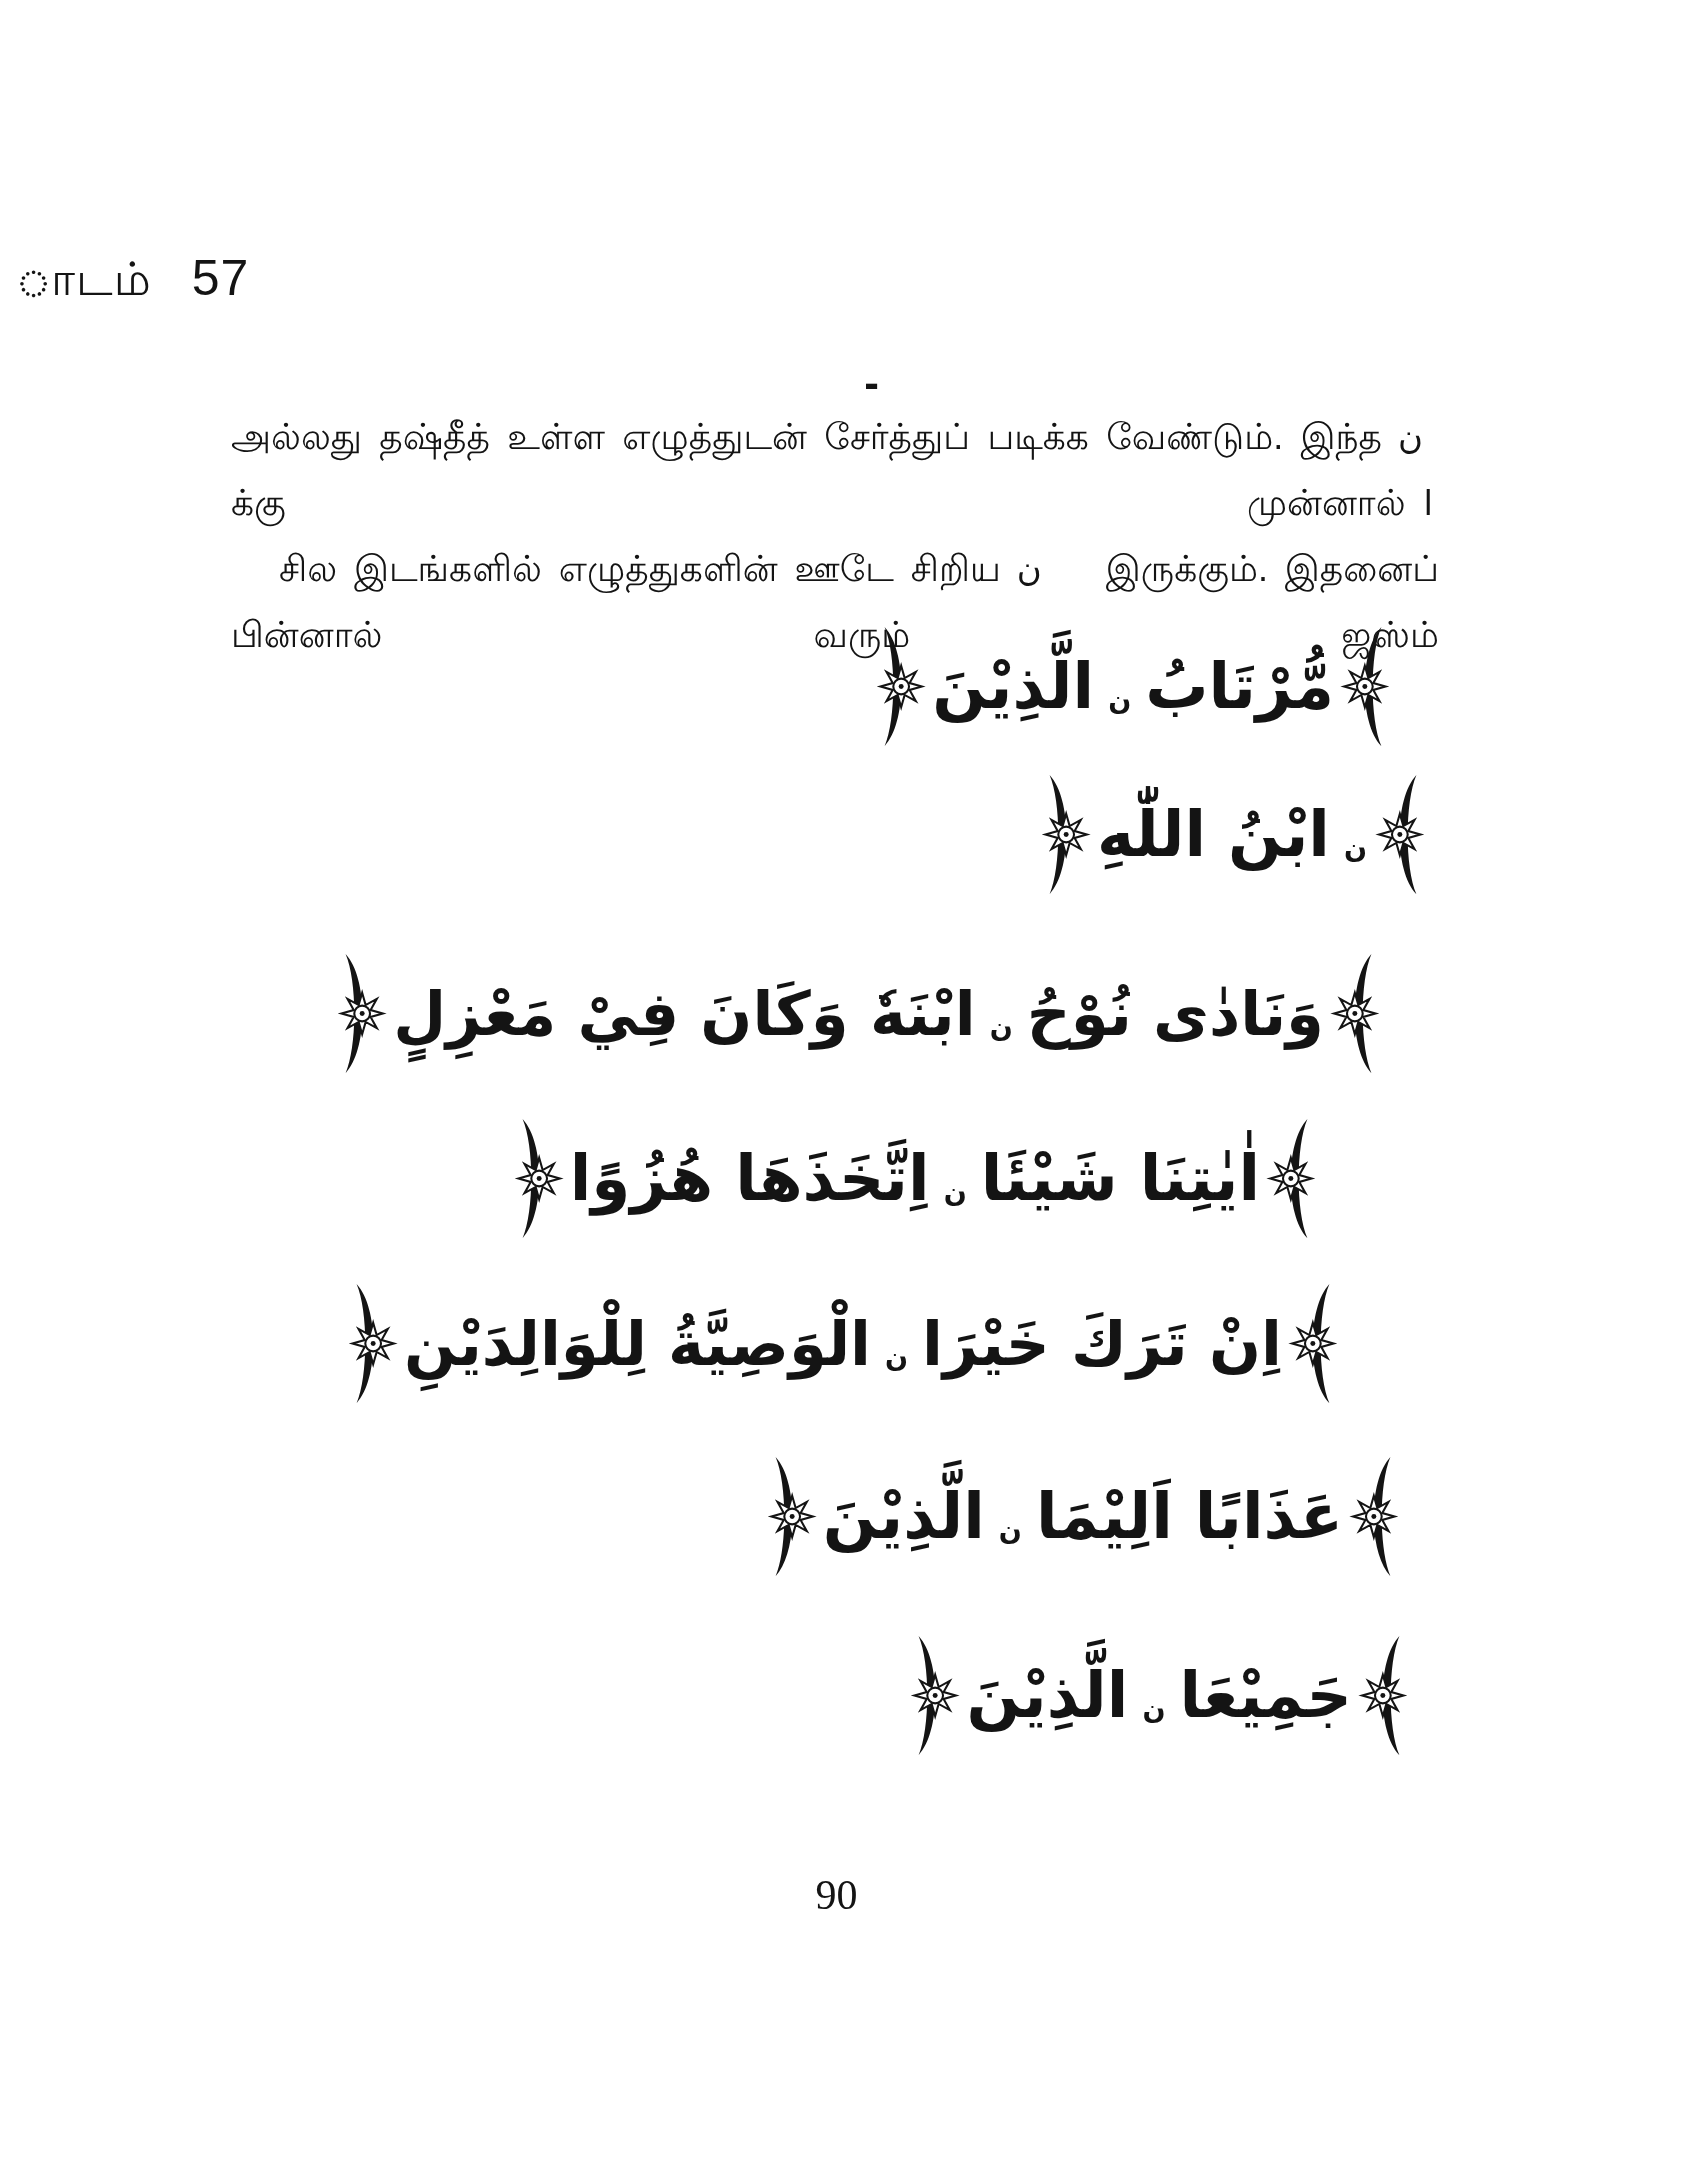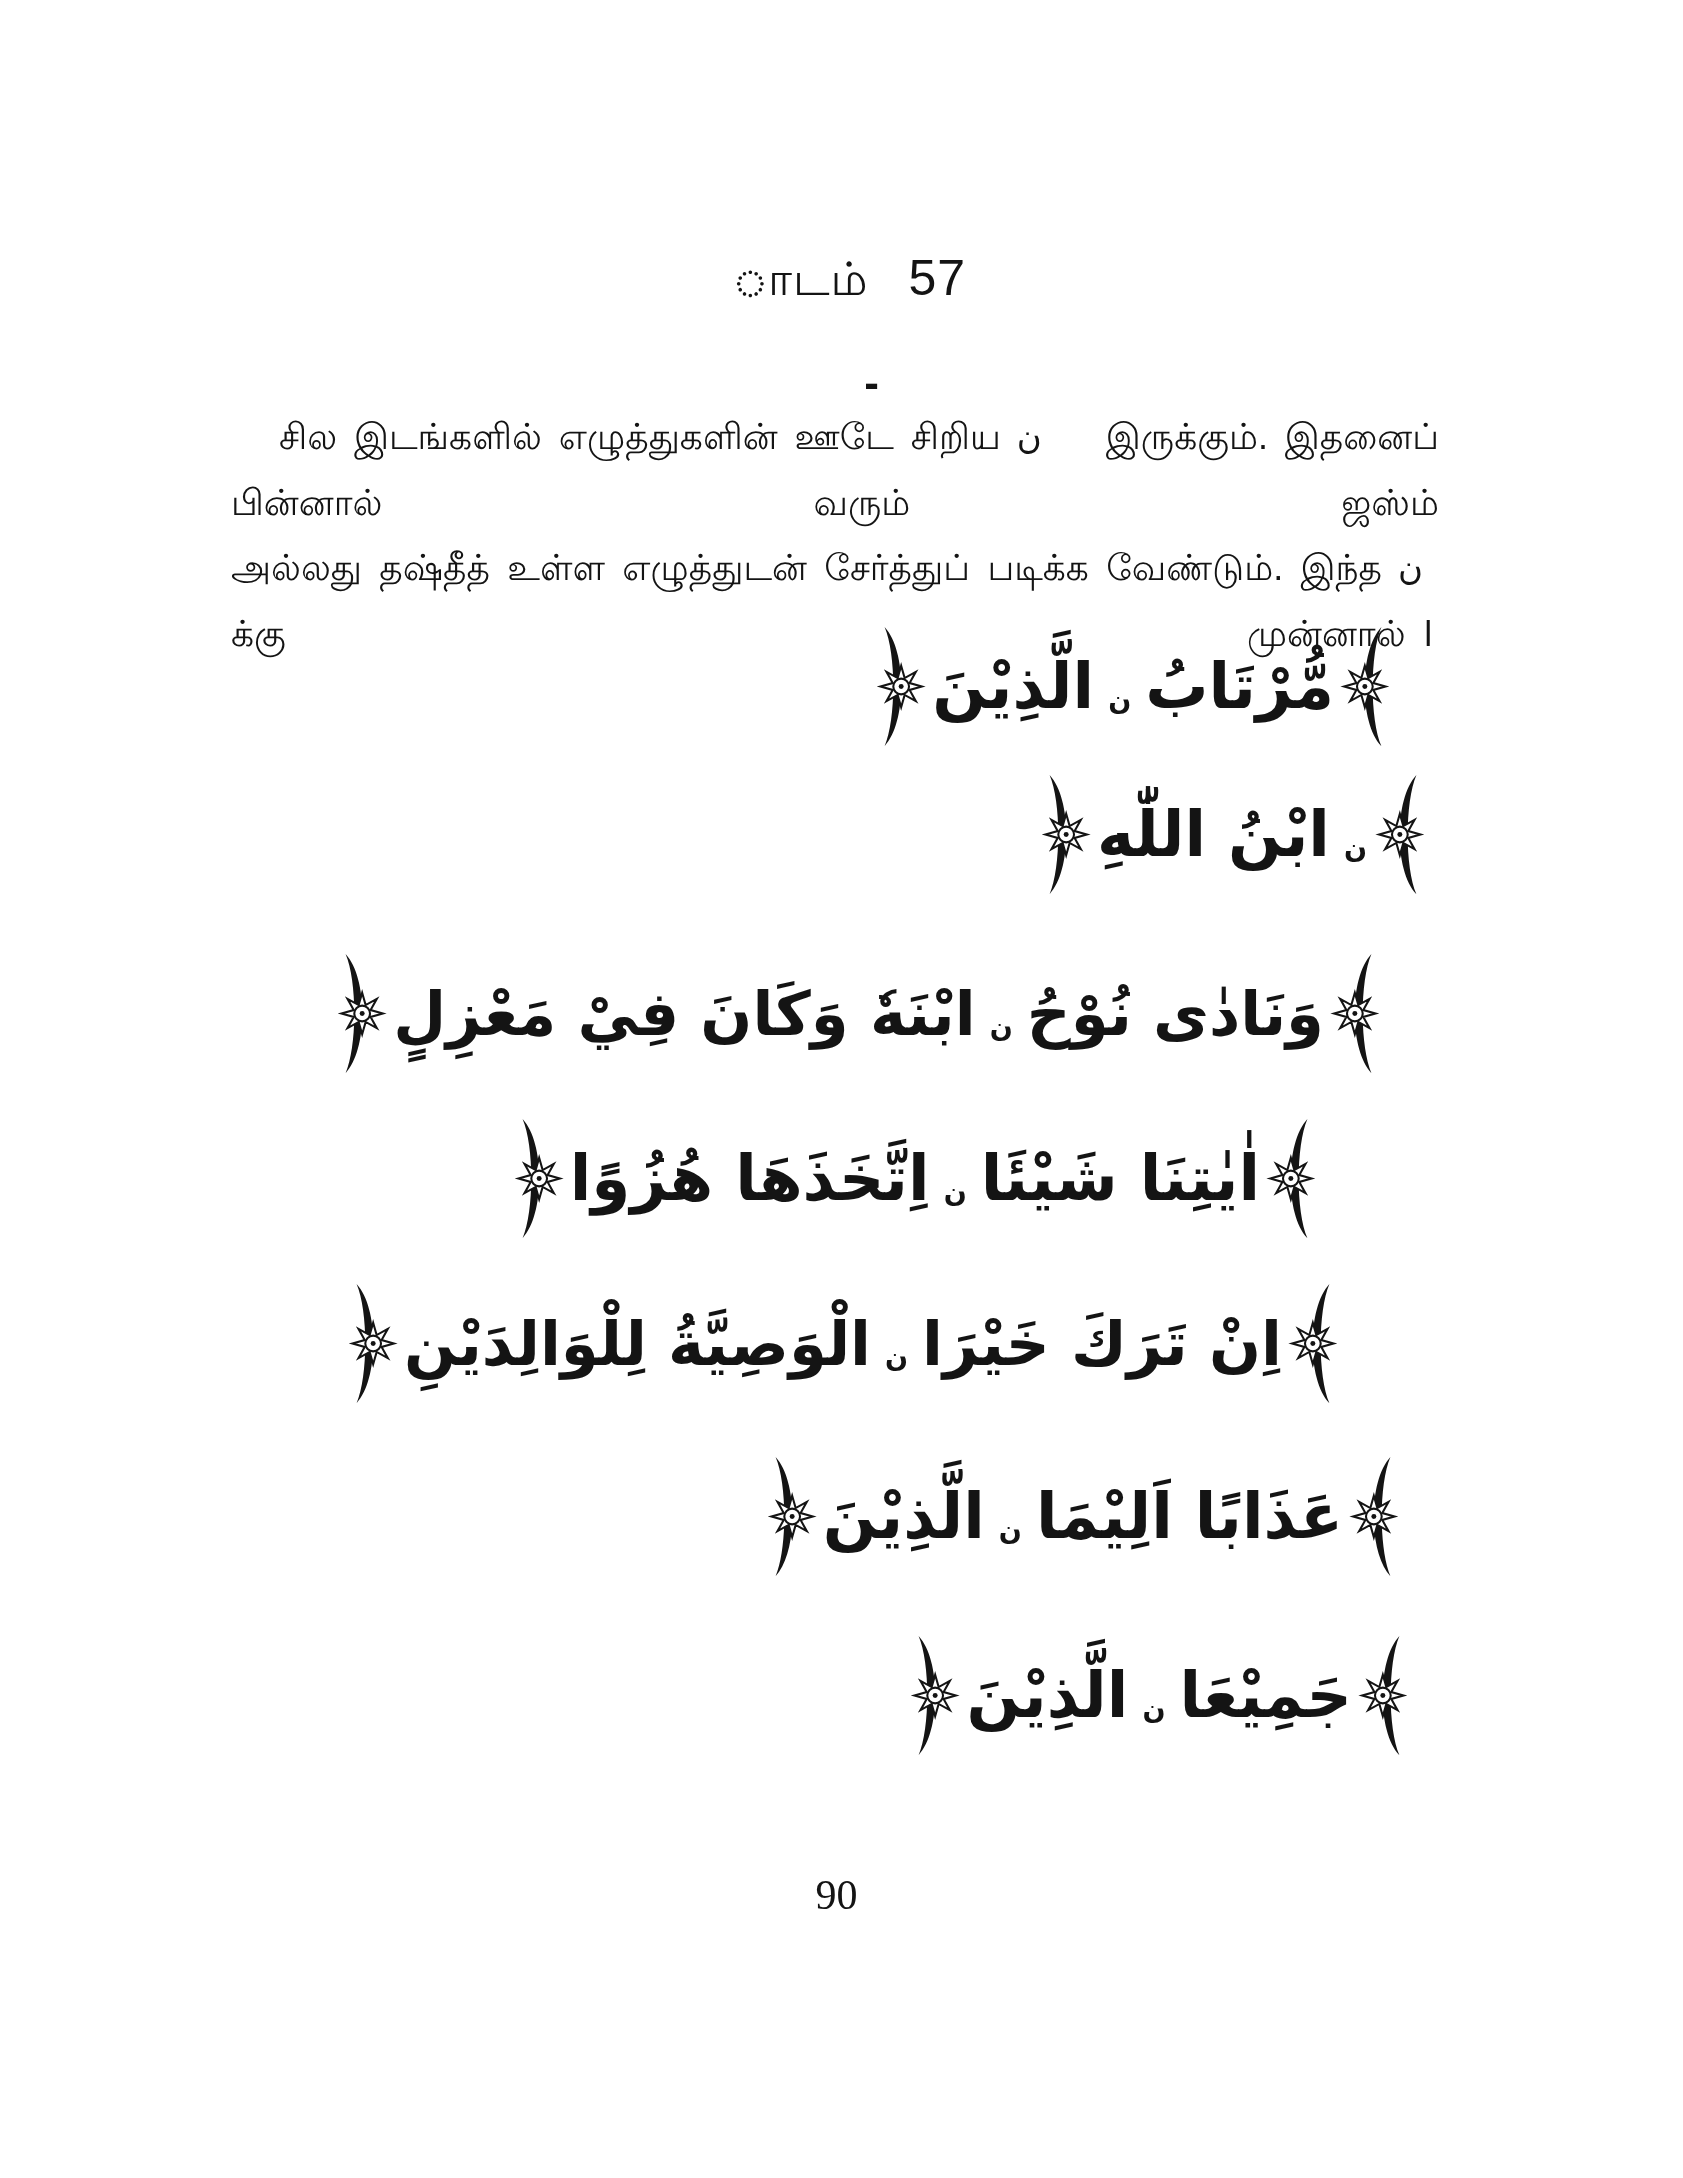--- a/index.html
+++ b/index.html
@@ -7,21 +7,20 @@
     position:relative;
     width:1683px;height:2178px;
     background:#ffffff;
     color:#141414;
     font-family:"Liberation Sans", sans-serif;
     overflow:hidden;
   }
   
   .title{
     position:absolute;top:249px;left:16px;right:0;
-    text-align:center;
     font-size:46px;
     letter-spacing:1px;
     white-space:nowrap;
   }
   .title .num{
     font-size:50px;
     margin-left:40px;
     font-family:"Liberation Sans", sans-serif;
   }
   
@@ -99,26 +98,26 @@
 
 <div class="page">
 
   <div class="title">
     <span>ாடம்</span><span class="num">57</span>
   </div>
 
   <div class="sep-dash">-</div>
 
   <div class="para">
+    <span class="pline justify-last">
+      <span>அல்லது தஷ்தீத் உள்ள எழுத்துடன் சேர்த்துப் படிக்க வேண்டும். இந்த</span><span class="inline-ar">ن</span><span>க்கு முன்னால்</span><span class="inline-ar alif">ا</span>
+    </span>
     <span class="pline first justify-last">
       <span>சில இடங்களில் எழுத்துகளின் ஊடே சிறிய</span><span class="inline-ar">ن</span><span>இருக்கும். இதனைப் பின்னால் வரும் ஜஸ்ம்</span>
     </span>
-    <span class="pline justify-last">
-      <span>அல்லது தஷ்தீத் உள்ள எழுத்துடன் சேர்த்துப் படிக்க வேண்டும். இந்த</span><span class="inline-ar">ن</span><span>க்கு முன்னால்</span><span class="inline-ar alif">ا</span>
-    </span>
   </div>
 
   <div class="ayah-line ayah-1">
     <span class="bracket open">
       <svg width="53" height="149" viewBox="-8 0 64 150">
           <path d="M42 3 C15 32, 15 118, 42 147 C28 114, 28 36, 42 3 Z" fill="#141414"></path>
           <polygon points="47,75 32.2,79.2 39.7,92.7 26.2,85.2 22,100 17.8,85.2 4.3,92.7 11.8,79.2 -3,75 11.8,70.8 4.3,57.3 17.8,64.8 22,50 26.2,64.8 39.7,57.3 32.2,70.8" fill="#ffffff" stroke="#141414" stroke-width="2.5"></polygon>
           <circle cx="22" cy="75" r="9.5" fill="#ffffff" stroke="#141414" stroke-width="2.5"></circle>
           <circle cx="22" cy="75" r="3" fill="#141414"></circle>
         </svg>

